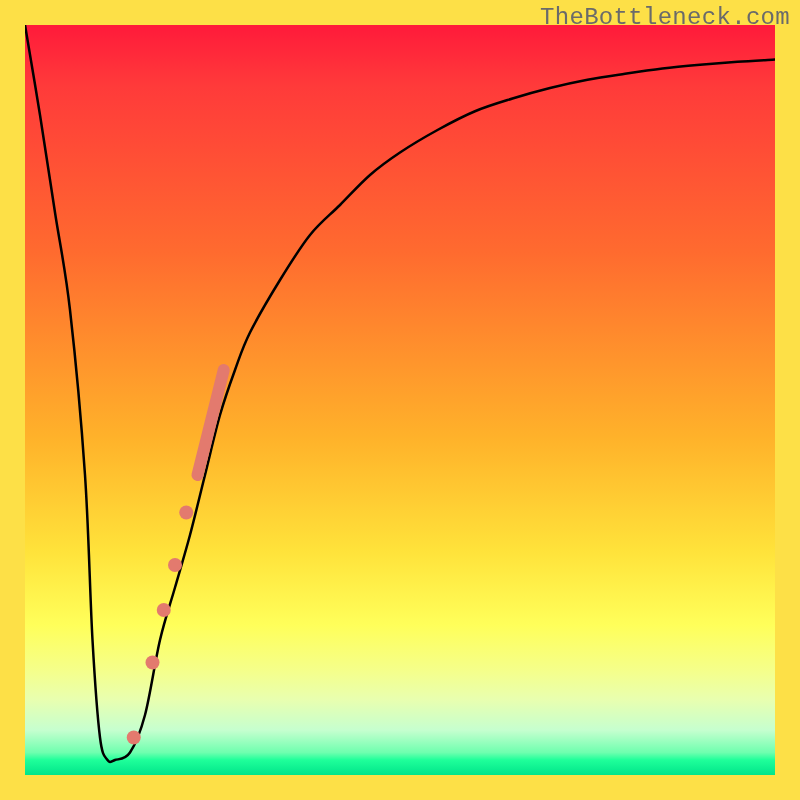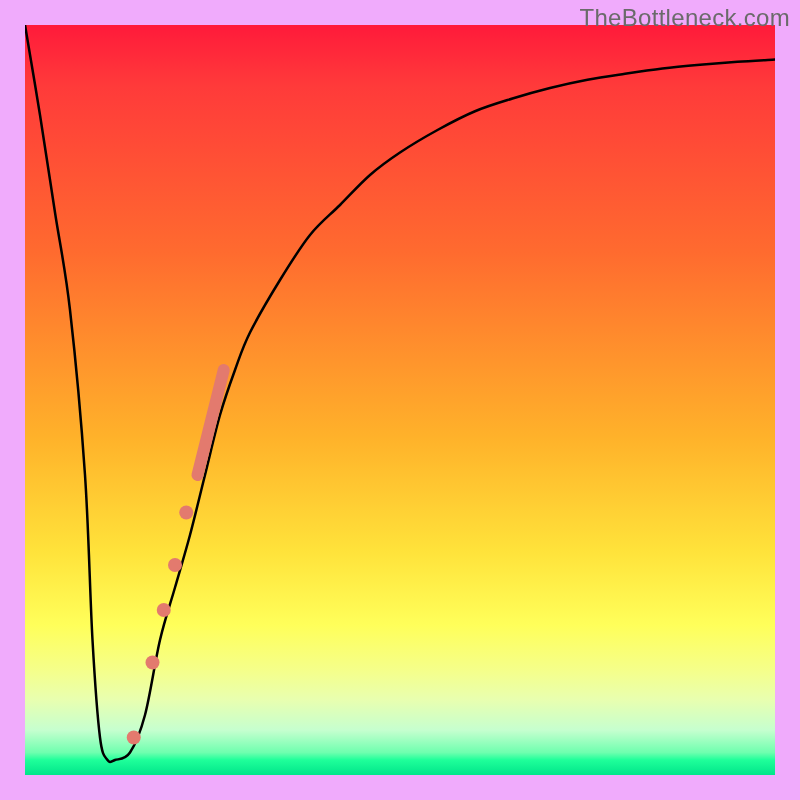--- a/index.html
+++ b/index.html
@@ -7,21 +7,22 @@
     padding: 0;
     width: 800px;
     height: 800px;
     overflow: hidden;
     background: #000;
     font-family: Arial, Helvetica, sans-serif;
   }
   .frame {
     position: absolute;
     inset: 0;
-    background: #f0abfc;
+    background: #fde047;
+    font-family: Liberation Mono, monospace;
   }
   .plot {
     position: absolute;
     left: 25px;
     top: 25px;
     width: 750px;
     height: 750px;
     overflow: hidden;
   }
   .gradient {

